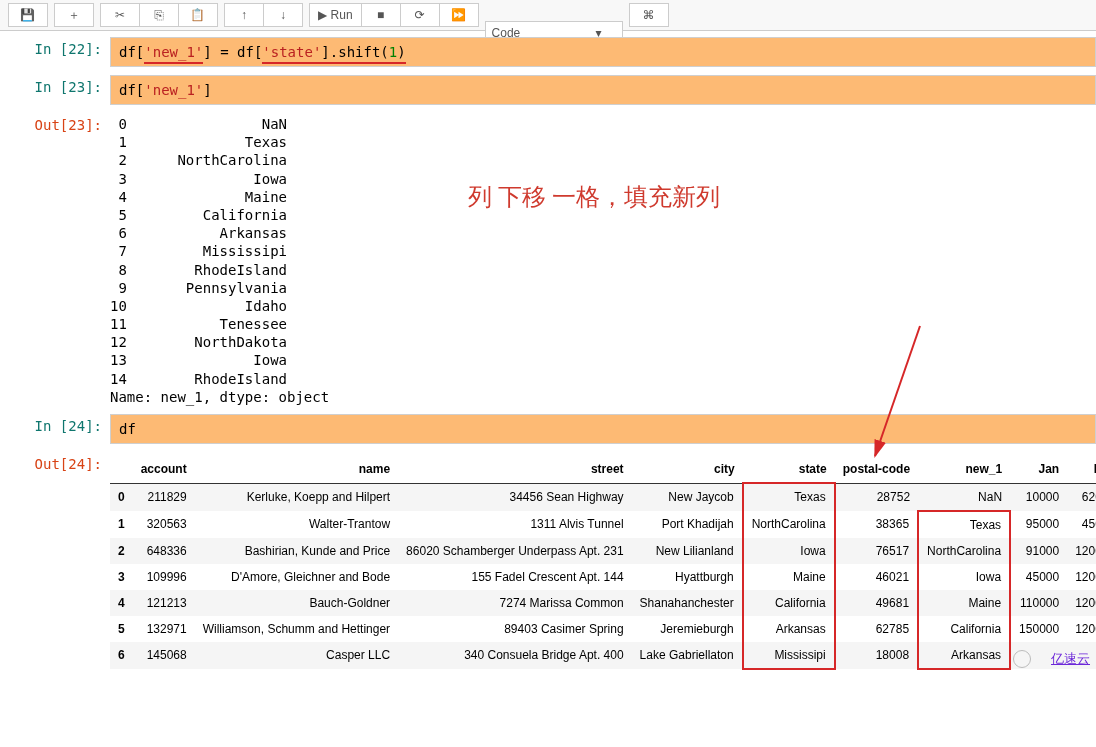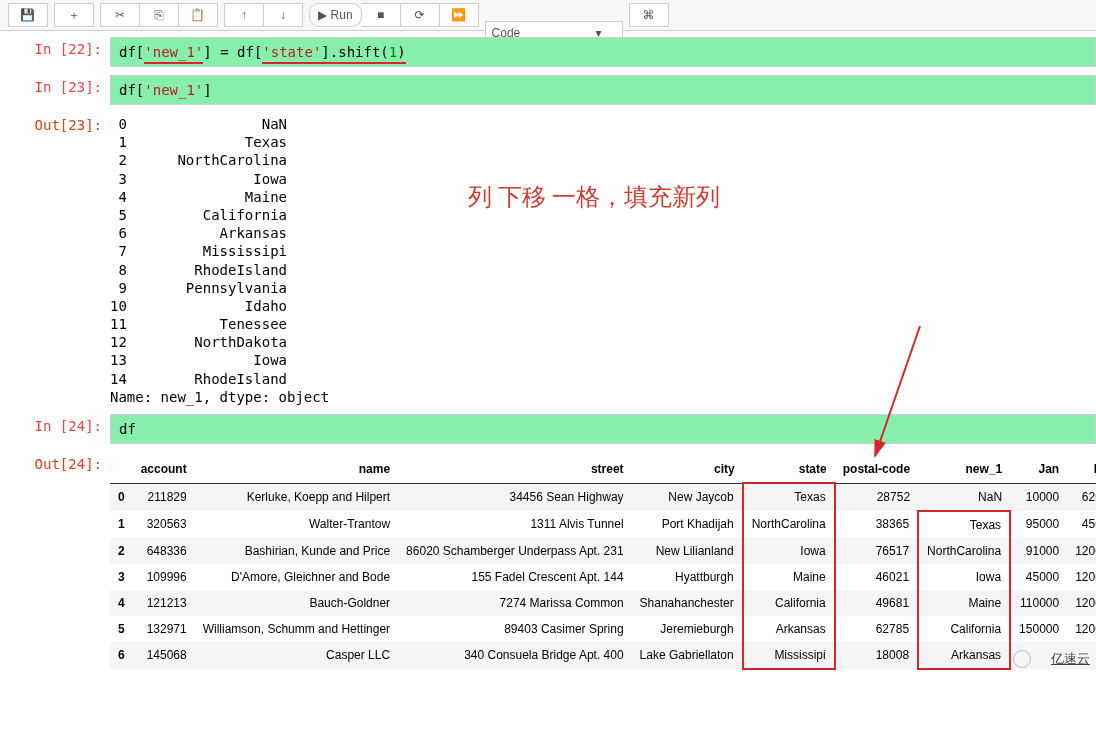--- a/index.html
+++ b/index.html
@@ -27,21 +27,21 @@
     border: 1px solid #ccc;
     background: #fff;
     font-size: 12px;
     padding: 0 6px;
     display: flex;
     align-items: center;
     justify-content: center;
     cursor: pointer;
     color: #555;
   }
-  .tb-btn.with-text { padding: 0 8px; gap: 4px; border-radius: 10px; }
+  .tb-btn.with-text { padding: 0 8px; gap: 4px; }
   .tb-btn + .tb-btn { border-left: none; }
   .tb-select {
     height: 22px;
     border: 1px solid #ccc;
     background: #fff;
     font-size: 12px;
     width: 110px;
     padding: 0 20px 0 6px;
     display:flex;align-items:center;justify-content:space-between;
     color:#555;cursor:pointer;margin-top:36px;
@@ -50,26 +50,26 @@
   .cell { display: flex; padding: 4px 0 4px 0; }
   .prompt {
     width: 110px;
     min-width: 110px;
     text-align: right;
     padding: 4px 8px 0 0;
     font-family: monospace;
     font-size: 14px;
     box-sizing: border-box;
   }
-  .prompt.in { color: #ef4444; }
+  .prompt.in { color: #0f766e; }
   .prompt.out { color: #D84315; }
   .cell-body { flex: 1; min-width: 0; overflow: hidden; }
   .code-area {
     border: 1px solid #cfcfcf;
-    background: #86efac;
+    background: #fdba74;
     padding: 6px 8px;
     font-family: monospace;
     font-size: 14px;
     white-space: pre;
   }
   .code-str { color: #BA2121; }
   .code-num { color: #008000; }
   .underline-red {
     border-bottom: 2px solid #d62728;
     padding-bottom: 2px;
@@ -104,21 +104,21 @@
   table.df thead th {
     border-bottom: 1px solid #333;
     font-weight: bold;
   }
   table.df tbody tr:nth-child(odd) td,
   table.df tbody tr:nth-child(odd) th { background: #f5f5f5; }
   table.df tbody th { font-weight: bold; }
   .watermark {
     position:absolute;
     right:6px; bottom:6px;
-    font-size:13px; color:#404040;
+    font-size:13px; color:#6d28d9;
     display:flex;align-items:center;gap:20px;
     font-family: "SimSun",sans-serif;
     text-decoration: underline;
   }
   .watermark .logo {
     width:16px;height:16px;border:1.5px solid #bbb;border-radius:50%;
     position:relative;
   }
 </style>
 </head>

